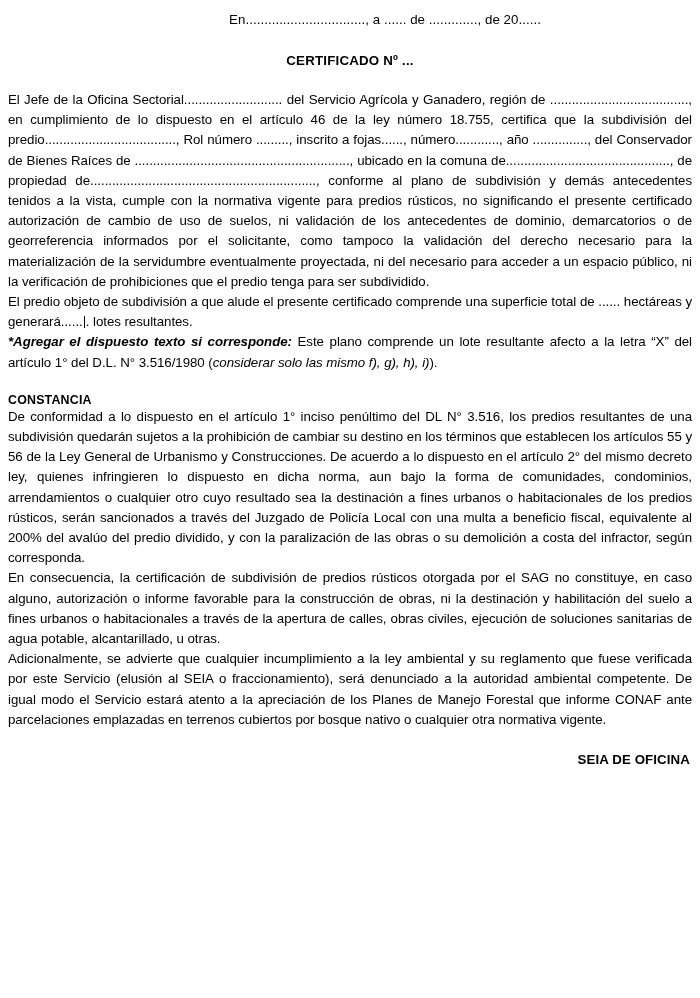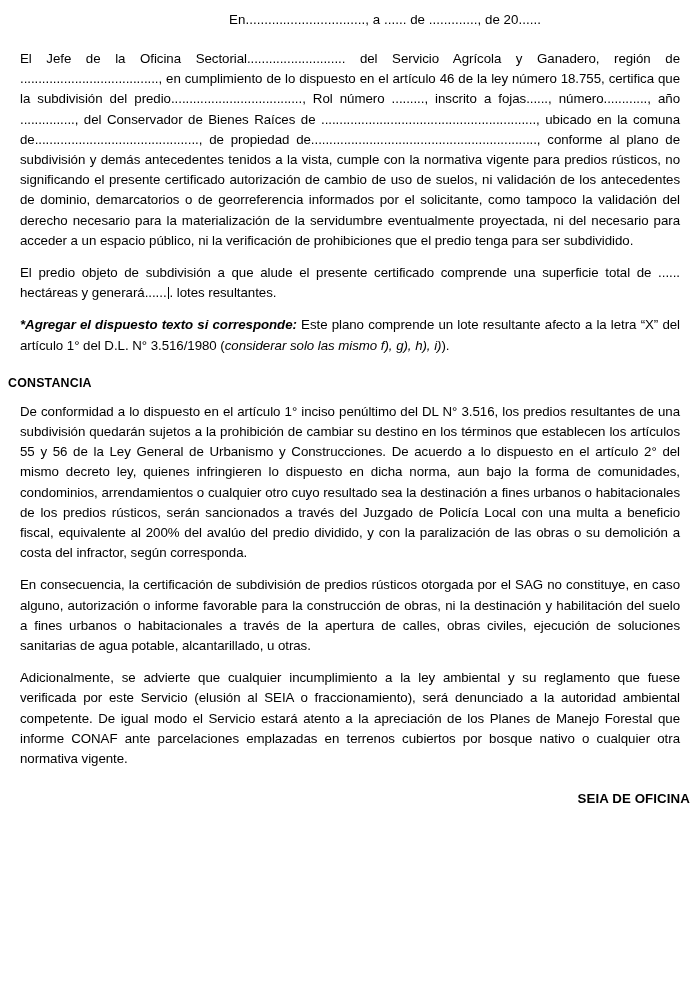--- a/index.html
+++ b/index.html
@@ -39,21 +39,21 @@
     text-align: left;
     font-weight: bold;
     font-size: 12.4px;
     margin: 20px 0 0 0;
     letter-spacing: 0.2px;
   }
   p.body-text {
     font-size: 13.3px;
     line-height: 1.52;
     text-align: justify;
-    margin: 12px;
+    margin: 0;
     letter-spacing: -0.05px;
   }
   .p-gap {
     margin-top: 18px;
   }
   .block-main {
     margin-top: 22px;
   }
   .italic {
     font-style: italic;
@@ -78,20 +78,21 @@
     margin: 0 1px;
   }
 </style>
 </head>
 <body>
 
 <div class="page">
 
   <div class="dateline">En................................, a ...... de ............., de 20......</div>
 
+  <div class="doc-title">CERTIFICADO Nº ...</div>
 
   <div class="block-main">
     <p class="body-text">El Jefe de la Oficina Sectorial........................... del Servicio Agrícola y Ganadero, región de ......................................, en cumplimiento de lo dispuesto en el artículo 46 de la ley número 18.755, certifica que la subdivisión del predio...................................., Rol número ........., inscrito a fojas......, número............, año ..............., del Conservador de Bienes Raíces de ..........................................................., ubicado en la comuna de............................................., de propiedad de.............................................................., conforme al plano de subdivisión y demás antecedentes tenidos a la vista, cumple con la normativa vigente para predios rústicos, no significando el presente certificado autorización de cambio de uso de suelos, ni validación de los antecedentes de dominio, demarcatorios o de georreferencia informados por el solicitante, como tampoco la validación del derecho necesario para la materialización de la servidumbre eventualmente proyectada, ni del necesario para acceder a un espacio público, ni la verificación de prohibiciones que el predio tenga para ser subdividido.</p>
   </div>
 
   <p class="body-text p-gap"><span>El predio objeto de subdivisión a que alude el presente certificado comprende una superficie total de ...... hectáreas y generará......</span><span class="cursor-mark"></span><span>. lotes resultantes.</span></p>
 
   <p class="body-text p-gap"><span class="bold-italic">*Agregar el dispuesto texto si corresponde:</span><span> Este plano comprende un lote resultante afecto a la letra “X” del artículo 1° del D.L. N° 3.516/1980 (</span><span class="italic">considerar solo las mismo f), g), h), i)</span><span>).</span></p>
 
   <div class="section-title">CONSTANCIA</div>

